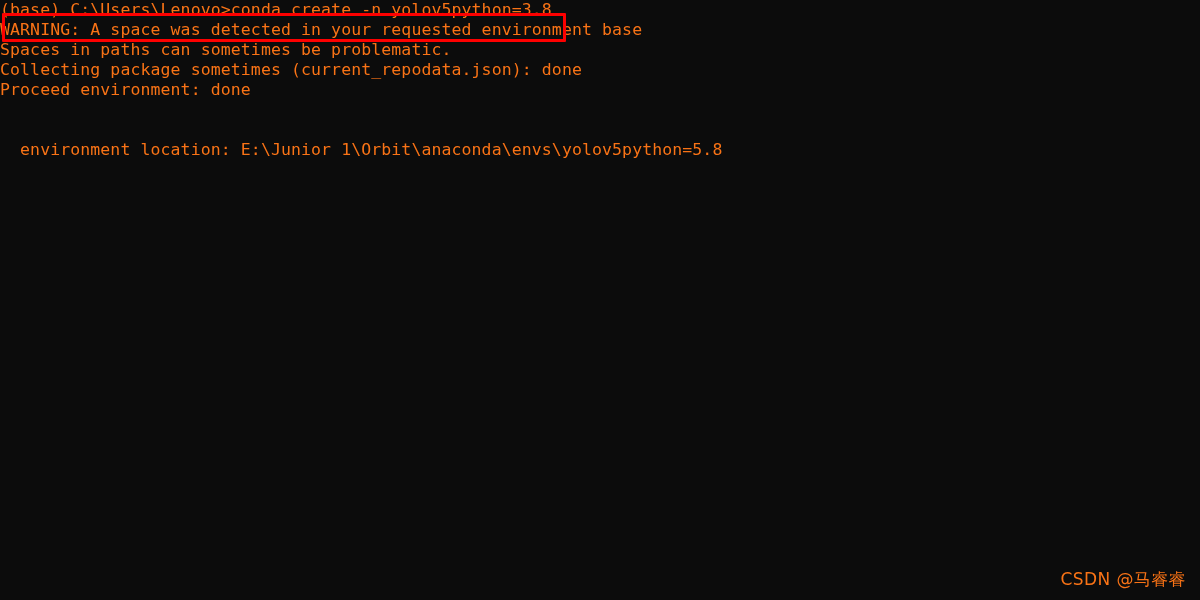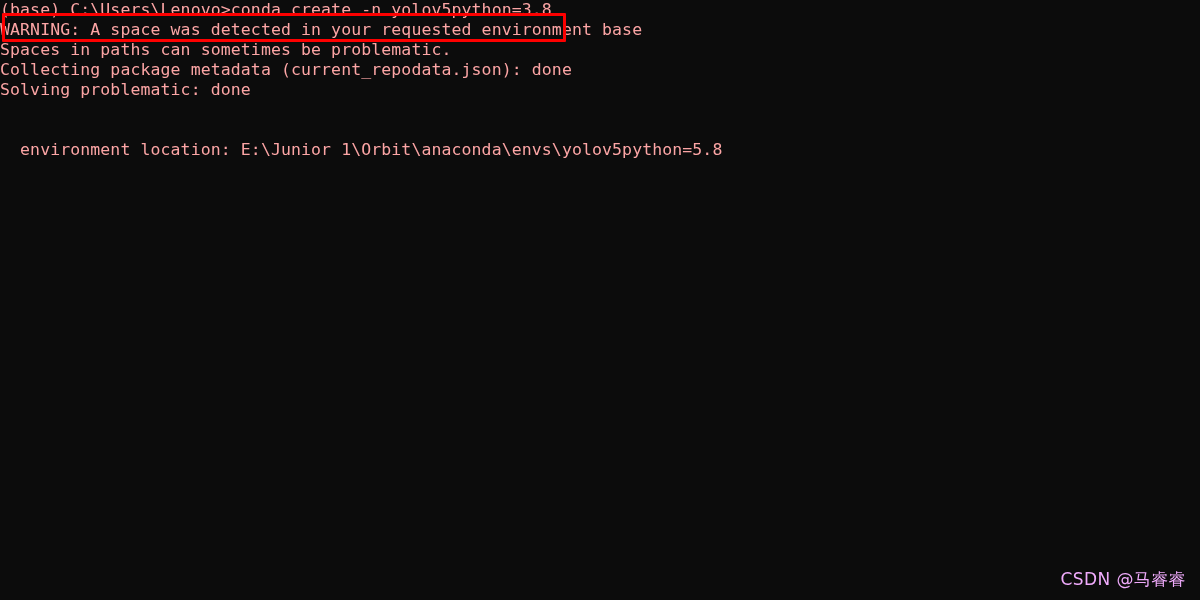--- a/index.html
+++ b/index.html
@@ -31,21 +31,21 @@
     margin: 0;
     list-style: none;
   }
 
   .console-line {
     display: block;
     height: 20px;
     line-height: 20px;
     font-size: 16.5px;
     letter-spacing: 0.1px;
-    color: #fca5a5;
+    color: #f97316;
     white-space: pre;
     font-family: "DejaVu Sans Mono", "Liberation Mono", monospace;
   }
 
   .console-line.blank {
     color: transparent;
   }
 
   
   #highlight-box {
@@ -60,36 +60,36 @@
     border-radius: 1px;
   }
 
   
   #watermark {
     position: absolute;
     right: 14px;
     bottom: 9px;
     font-family: "DejaVu Sans", "Liberation Sans", sans-serif;
     font-size: 17px;
-    color: #f0abfc;
+    color: #f97316;
     letter-spacing: 0.4px;
     white-space: pre;
   }
 </style>
 </head>
 <body>
 
 <div id="terminal">
 
   <div id="console-output">
     <span class="console-line">(base) C:\Users\Lenovo&gt;conda create -n yolov5python=3.8</span>
     <span class="console-line">WARNING: A space was detected in your requested environment base</span>
     <span class="console-line">Spaces in paths can sometimes be problematic.</span>
-    <span class="console-line">Collecting package metadata (current_repodata.json): done</span>
-    <span class="console-line">Solving problematic: done</span>
+    <span class="console-line">Collecting package sometimes (current_repodata.json): done</span>
+    <span class="console-line">Proceed environment: done</span>
     <span class="console-line blank"></span>
     <span class="console-line blank"></span>
     <span class="console-line">  environment location: E:\Junior 1\Orbit\anaconda\envs\yolov5python=5.8</span>
     <span class="console-line blank"></span>
     <span class="console-line blank"></span>
     <span class="console-line blank"></span>
   </div>
 
   <div id="highlight-box"></div>
 

